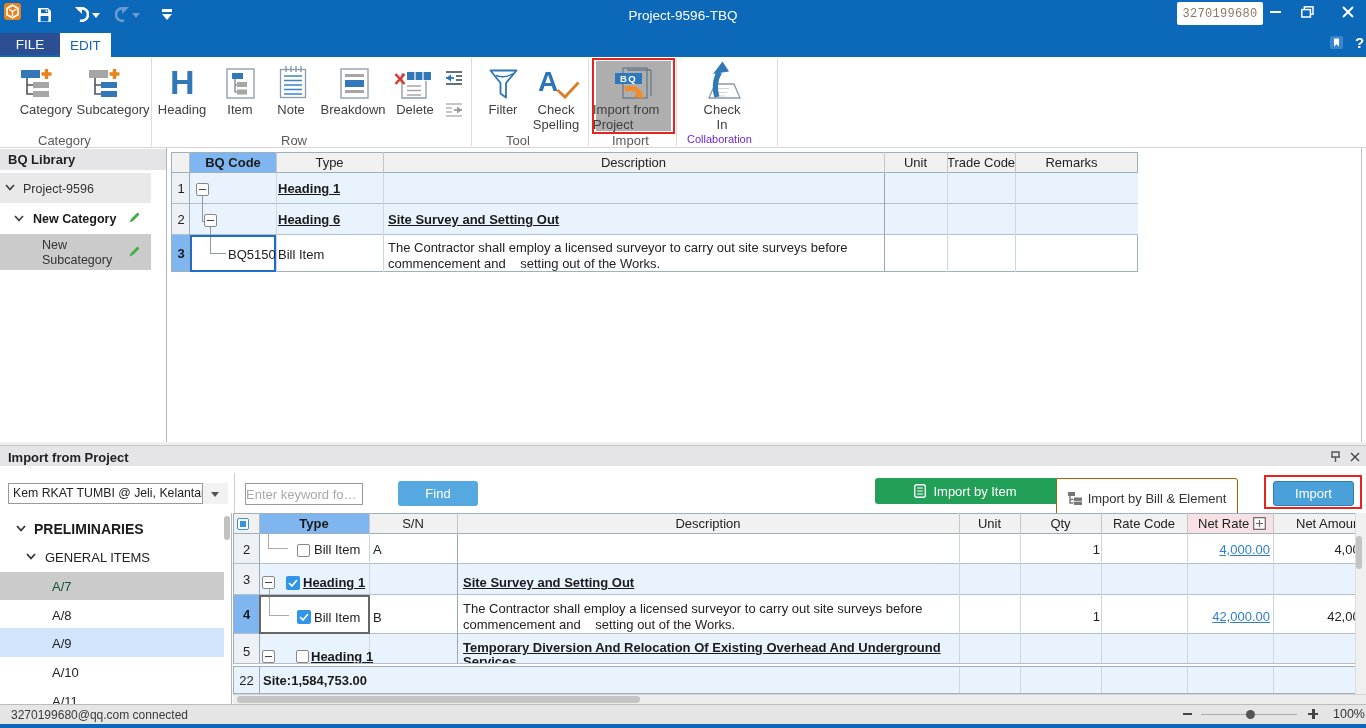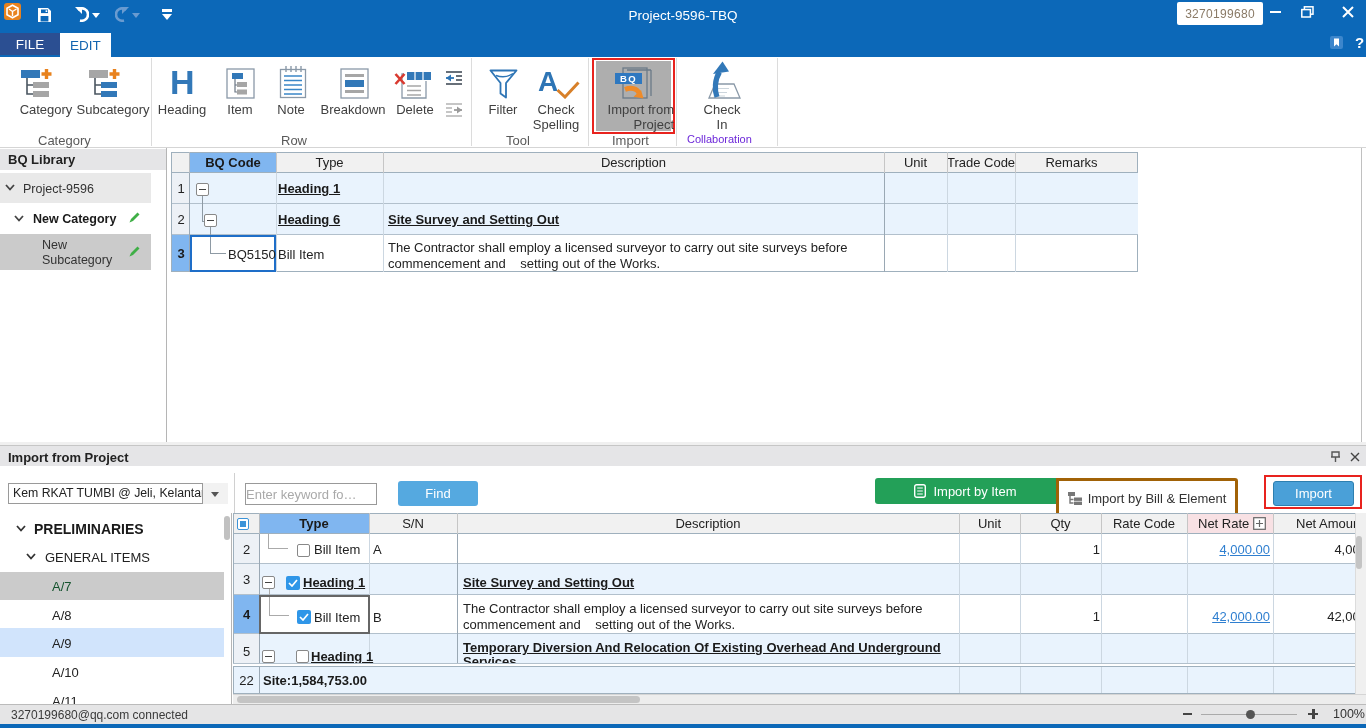--- a/index.html
+++ b/index.html
@@ -39,21 +39,21 @@
  <path d="M11 4 C6 0.5 1 3.5 1 8.5 C1 13 5 15.5 9 14.5" fill="none" stroke="#6a9bd0" stroke-width="2.6"></path>
 </svg>
 <svg class="ab" style="left:132px;top:13px" width="8" height="5" viewBox="0 0 8 5">
     <polygon points="0,0 8,0 4,5" fill="#6a9bd0"></polygon>
   </svg>
 <div class="ab" style="left:162px;top:9px;width:10px;height:2.5px;background:#fff"></div>
 <svg class="ab" style="left:162px;top:13.5px" width="10" height="6" viewBox="0 0 10 6">
     <polygon points="0,0 10,0 5,6" fill="#fff"></polygon>
   </svg>
 <div class="ab" style="left:0;top:8px;width:1366px;text-align:center;color:#fff;font-size:13.5px">Project-9596-TBQ</div>
-<div class="ab ctr" style="left:1177px;top:2px;width:86px;height:23px;background:#fff;border-radius:2px;font-family:Liberation Sans, sans-serif;font-size:12px;letter-spacing:0.3px;color:#8a7a66">3270199680</div>
+<div class="ab ctr" style="left:1177px;top:2px;width:86px;height:23px;background:#fff;border-radius:2px;font-family:Liberation Mono, monospace;font-size:12px;letter-spacing:0.3px;color:#8a7a66">3270199680</div>
 <div class="ab" style="left:1270px;top:11px;width:11px;height:2.4px;background:#fff"></div>
 <svg class="ab" style="left:1301px;top:6px" width="13" height="12" viewBox="0 0 13 12">
  <rect x="3.4" y="0.8" width="8.6" height="7.4" fill="none" stroke="#fff" stroke-width="1.5"></rect>
  <rect x="0.8" y="3.6" width="8.6" height="7.4" fill="#0c68b8" stroke="#fff" stroke-width="1.5"></rect>
 </svg>
 <svg class="ab" style="left:1342px;top:6px" width="12" height="12" viewBox="0 0 12 12">
  <path d="M1 1 L11 11 M11 1 L1 11" stroke="#fff" stroke-width="2"></path>
 </svg>
 
 <div class="ab" style="left:0;top:31px;width:1366px;height:26px;background:#0c68b8"></div>
@@ -158,21 +158,21 @@
 <div class="ab" style="left:592px;top:58px;width:83px;height:76px;background:#fff;border:2px solid #e8231e"></div>
 <div class="ab" style="left:596px;top:61px;width:75px;height:70px;background:#aeaeae"></div>
 <svg class="ab" style="left:614px;top:67px" width="38" height="33" viewBox="0 0 38 33">
  <path d="M13 3 H37 M37 3 V29" fill="none" stroke="#6b7a88" stroke-width="1.3"></path>
  <rect x="9" y="1" width="24" height="30" fill="none" stroke="#6b7a88" stroke-width="1.3"></rect>
  <rect x="1" y="6" width="27" height="11" fill="#2e78c0"></rect>
  <text x="14.5" y="15" font-size="9.5" font-weight="bold" fill="#fff" text-anchor="middle" letter-spacing="1.5" font-family="Liberation Sans">BQ</text>
  <path d="M11 22.5 C17 20 23 21.5 25 26" fill="none" stroke="#ef8b28" stroke-width="4.8"></path>
  <polygon points="29.5,31.5 19.5,29.8 27,23" fill="#ef8b28"></polygon>
 </svg>
-<div class="ab" style="left:593px;top:102px;width:81px;text-align:right;font-size:13px;color:#404040">Import from<br>Project</div>
+<div class="ab" style="left:593px;top:102px;width:81px;text-align:left;font-size:13px;color:#404040">Import from<br>Project</div>
 <div class="ab" style="left:612px;top:133px;width:60px;font-size:13px;color:#595959">Import</div>
 
 <svg class="ab" style="left:701px;top:60px" width="41" height="39" viewBox="0 0 41 39">
  <path d="M8 38 L14 24 H33 L39 38 Z" fill="none" stroke="#8a99a8" stroke-width="1.3"></path>
  <path d="M15 28.5 H28 M13.5 32.5 H26 M12.5 36 H24" stroke="#ccd5dc" stroke-width="1.2"></path>
  <path d="M16 37 C13.5 30 13.5 20 18.5 12" fill="none" stroke="#3278b8" stroke-width="5.2"></path>
  <polygon points="12,14 21.5,1.5 28,11.5" fill="#3278b8"></polygon>
 </svg>
 <div class="ab" style="left:682px;top:102px;width:80px;text-align:center;font-size:13px;color:#404040">Check<br>In</div>
 <div class="ab" style="left:687px;top:133px;width:90px;font-size:11px;color:#6d28d9">Collaboration</div>
@@ -267,29 +267,29 @@
   </svg>
 
 <div class="ab" style="left:0;top:469px;width:1366px;height:44px;background:#fff"></div>
 <div class="ab" style="left:8px;top:483px;width:220px;height:21px;border:1px solid #9a9a9a;background:#fff"></div>
 <div class="ab" style="left:13px;top:486px;width:189px;overflow:hidden;white-space:nowrap;color:#222;font-size:12.3px">Kem RKAT TUMBI @ Jeli, Kelantar</div>
 <div class="ab" style="left:202px;top:483px;width:26px;height:21px;border-left:1px solid #9a9a9a;background:#f2f2f2"></div>
 <svg class="ab" style="left:211px;top:492px" width="8" height="5" viewBox="0 0 8 5">
     <polygon points="0,0 8,0 4,5" fill="#555"></polygon>
   </svg>
 <div class="ab" style="left:234px;top:473px;width:1px;height:40px;background:#d0d0d0"></div>
-<div class="ab" style="left:245px;top:483px;width:132px;height:22px;border:1px solid #999;background:#fff;display:flex;align-items:center;padding-left:0;color:#a9a9a9;white-space:nowrap;overflow:hidden">Enter keyword fo…</div>
+<div class="ab" style="left:245px;top:483px;width:118px;height:22px;border:1px solid #999;background:#fff;display:flex;align-items:center;padding-left:0;color:#a9a9a9;white-space:nowrap;overflow:hidden">Enter keyword fo…</div>
 <div class="ab ctr" style="left:398px;top:481px;width:80px;height:25px;background:#55a9e0;border-radius:3px;color:#fff">Find</div>
 <div class="ab" style="left:875px;top:478px;width:181px;height:26px;background:#23a058;border-radius:3px 0 0 3px;display:flex;align-items:center;justify-content:center;color:#fff">
  <svg width="12" height="14" viewBox="0 0 12 14" style="margin-right:7px">
       <rect x="0.7" y="0.7" width="10.6" height="12.6" rx="2" fill="none" stroke="#fff" stroke-width="1.4"></rect>
       <path d="M3.2 4 H8.8 M3.2 7 H8.8 M3.2 10 H8.8" stroke="#fff" stroke-width="1.2"></path>
     </svg>
  Import by Item</div>
-<div class="ab" style="left:1056px;top:478px;width:182px;height:40px;background:#fff;border:3px solid #a16207;border-radius:0 3px 3px 0;display:flex;align-items:center;justify-content:center;color:#333">
+<div class="ab" style="left:1056px;top:478px;width:182px;height:40px;background:#fff;border:1px solid #a16207;border-radius:0 3px 3px 0;display:flex;align-items:center;justify-content:center;color:#333">
  <svg width="14" height="13" viewBox="0 0 14 13" style="margin-right:6px">
       <rect x="0" y="0" width="7" height="4" fill="#777"></rect>
       <path d="M2 4 V11 H5.5 M2 7.5 H5.5" stroke="#777" stroke-width="1.4" fill="none"></path>
       <rect x="6" y="5.5" width="8" height="3.4" fill="#777"></rect>
       <rect x="6" y="9.6" width="8" height="3.4" fill="#777"></rect>
     </svg>
  Import by Bill &amp; Element</div>
 <div class="ab" style="left:1264px;top:475px;width:98px;height:34px;border:2px solid #e8231e"></div>
 <div class="ab ctr" style="left:1273px;top:481px;width:81px;height:25px;background:#4aa0d8;border:1px solid #2d7fb0;border-radius:3px;color:#fff">Import</div>
 

